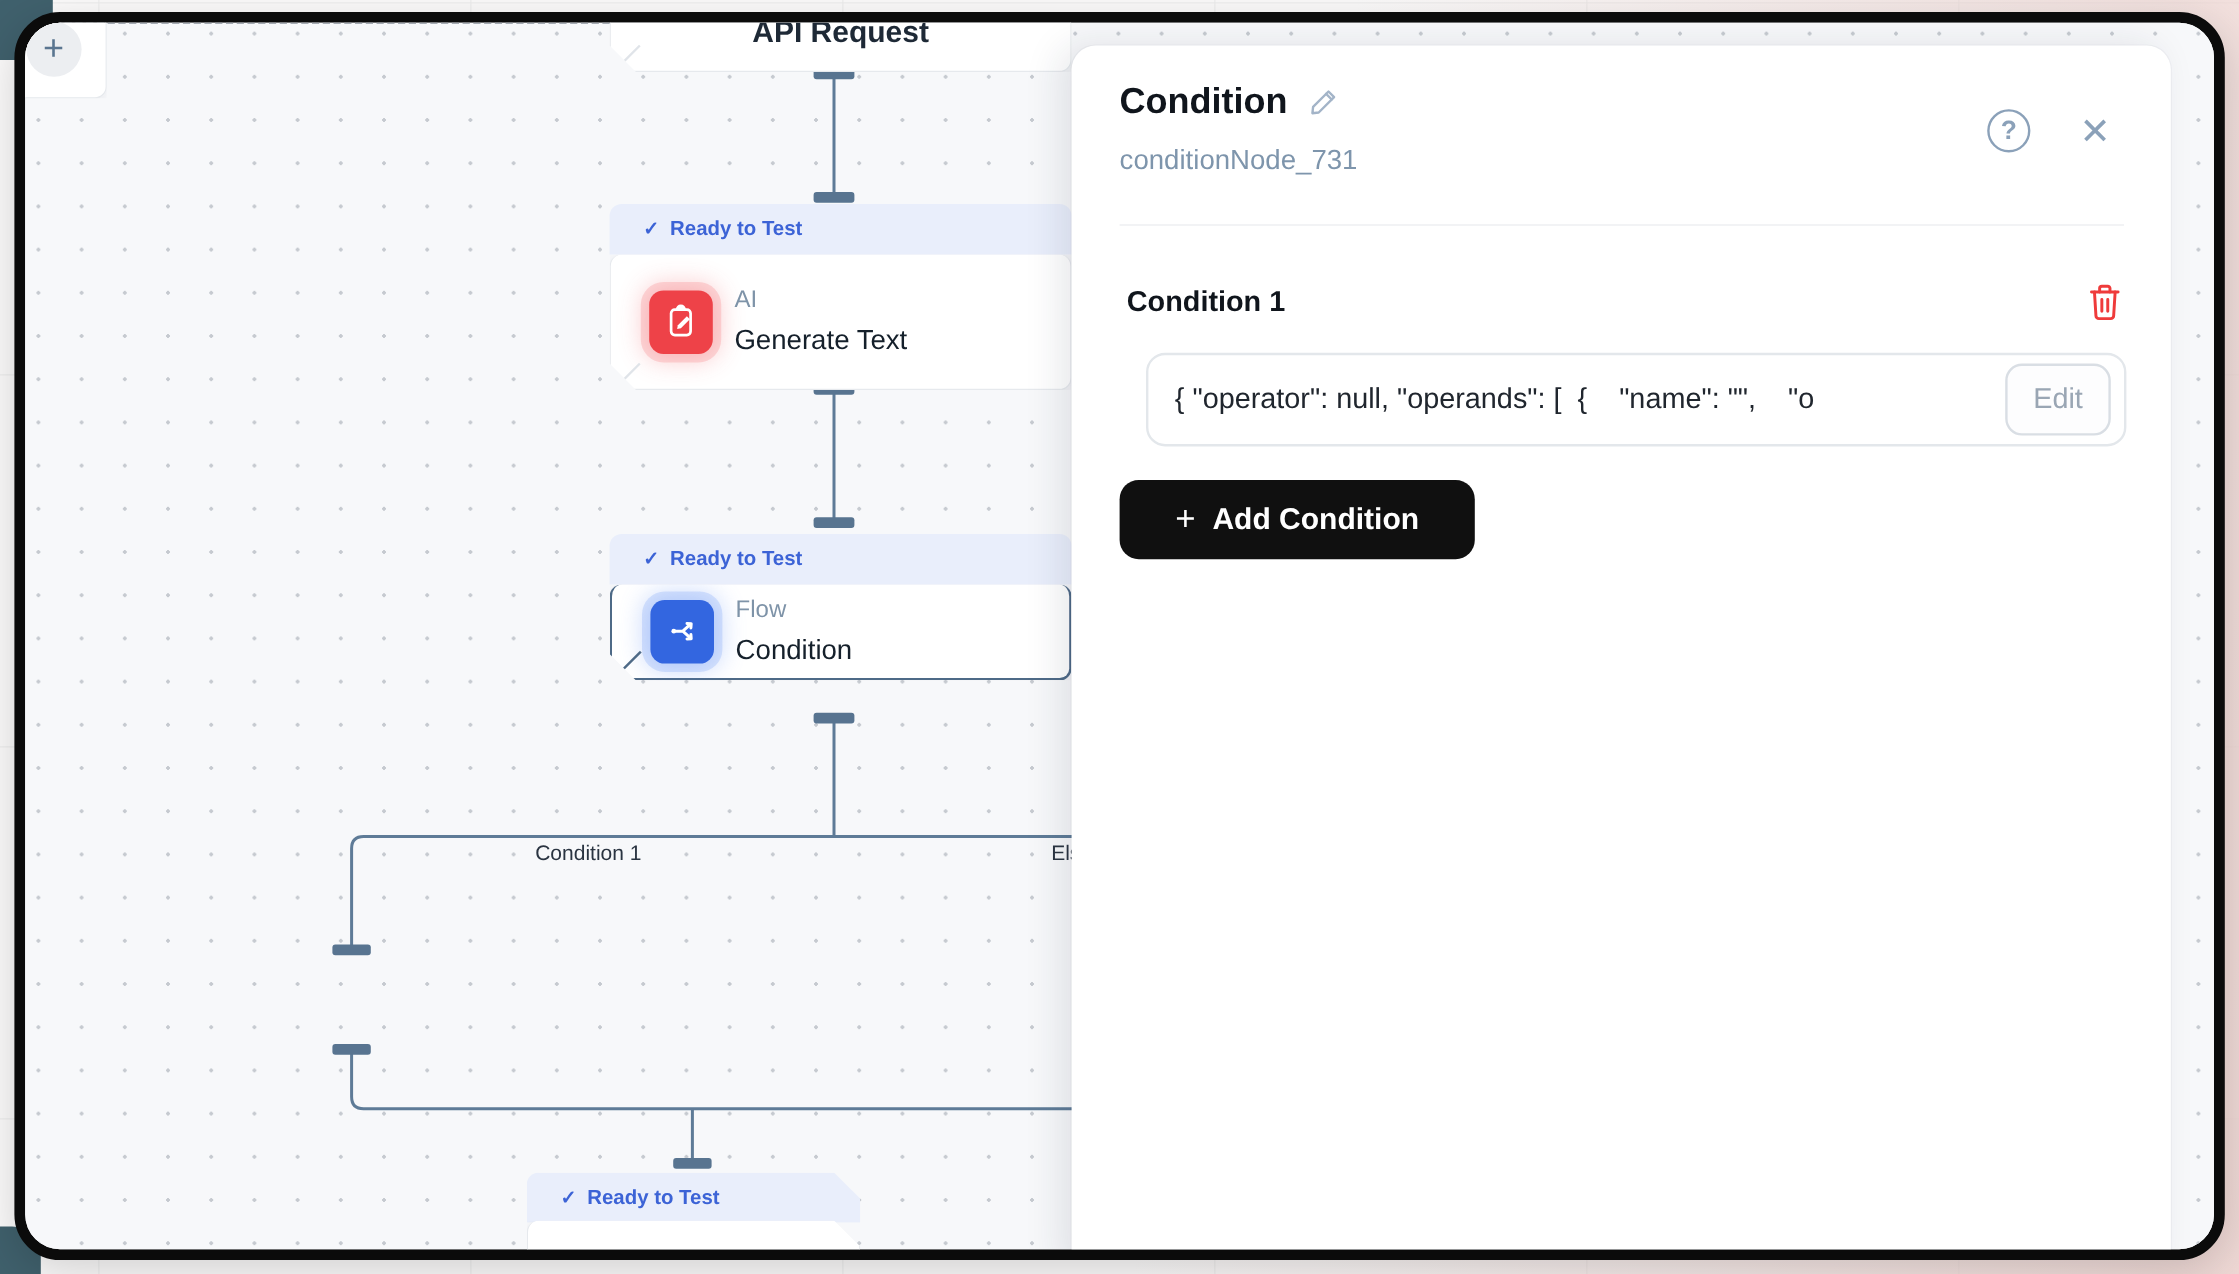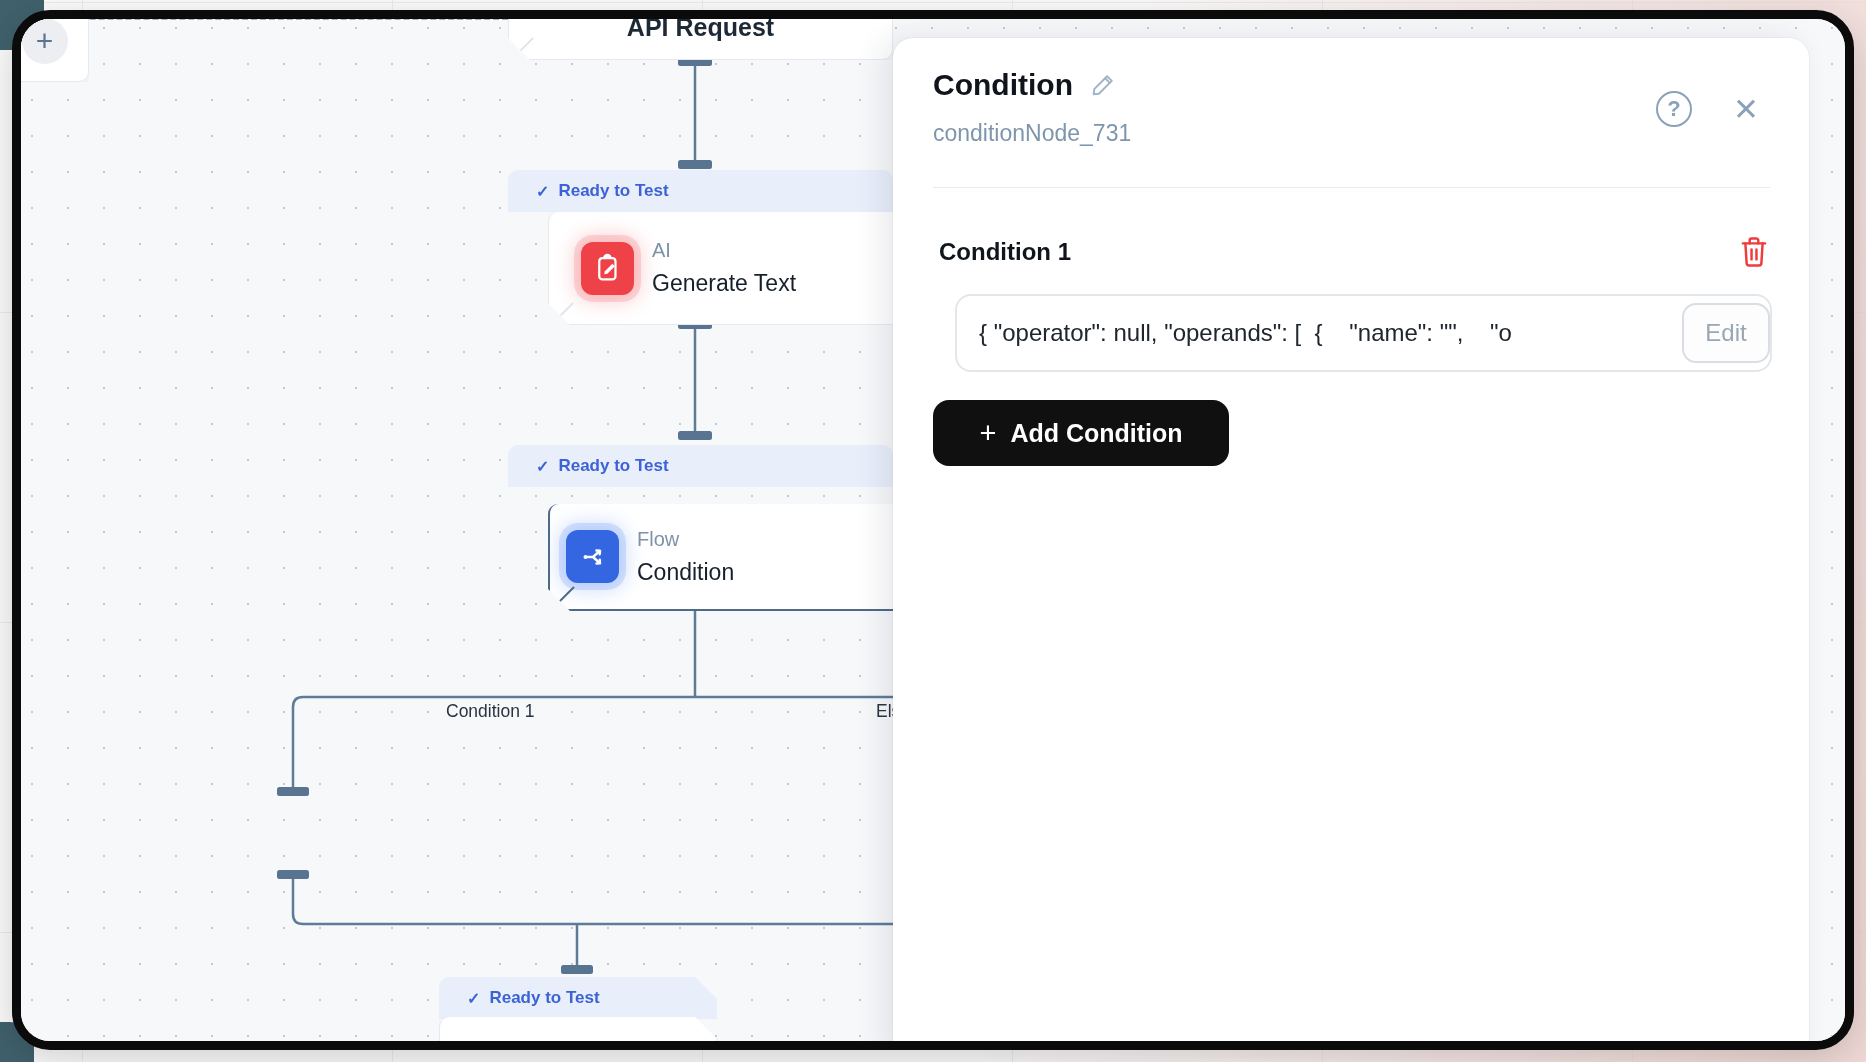--- a/index.html
+++ b/index.html
@@ -52,24 +52,24 @@
 
   .badge { position:absolute; height:42px; background:#e9eefb;
     border-radius:10px 10px 0 0; display:flex; align-items:center;
     padding-left:28px; gap:9px; font-size:17px; font-weight:600; color:#3c63d6; }
   .badge .chk { font-size:16px; }
   .badge-1 { left:508px; top:170px; width:385px; }
   .badge-2 { left:508px; top:445px; width:385px; }
   .badge-3 { left:439px; top:977px; width:278px;
     clip-path:polygon(0 0, calc(100% - 22px) 0, 100% 22px, 100% 100%, 0 100%); }
 
-  .node-body { display:flex; align-items:center; padding-left:32px; gap:18px;margin-left:40px; }
+  .node-body { display:flex; align-items:center; padding-left:32px; gap:18px; }
   .node-generate { left:508px; top:212px; width:385px; height:113px; border-top:none; }
-  .node-condition { left:508px; top:504px; width:385px; height:107px;
-    border:2px solid #4e6a87; border-top:none;padding-left:16px; }
+  .node-condition { left:508px; top:487px; width:385px; height:80px;
+    border:2px solid #4e6a87; border-top:none; }
   .node-condition .diag { background:#4e6a87; height:2px; }
   .node-end { left:439px; top:1017px; width:278px; height:40px; border-top:none; }
 
   .node-icon { width:53px; height:53px; border-radius:12px; display:flex;
     align-items:center; justify-content:center; flex:0 0 auto; }
   .icon-red { background:#ee4248;
     box-shadow:0 0 0 7px rgba(242,75,82,.18), 0 0 20px 6px rgba(242,75,82,.28); }
   .icon-blue { background:#3366e0;
     box-shadow:0 0 0 7px rgba(90,140,245,.20), 0 0 20px 6px rgba(90,140,245,.33); }
   .node-text .cat { font-size:20px; color:#7e93a8; margin-bottom:8px; }
@@ -104,21 +104,21 @@
     justify-content:center; cursor:pointer; }
   .p-divider { position:absolute; left:40px; top:149px; width:837px; height:1px;
     background:#e9ebee; }
   .p-cond-title { position:absolute; left:46px; top:200px; font-size:24px;
     font-weight:600; color:#10151c; }
   .p-trash { position:absolute; left:846px; top:198px; cursor:pointer; }
   .p-field { position:absolute; left:62px; top:256px; width:817px; height:78px;
     background:#fff; border:2px solid #e3e7eb; border-radius:16px; overflow:hidden; }
   .p-field .json { position:absolute; left:22px; top:0; height:100%; display:flex;
     align-items:center; font-size:24px; color:#20262e; white-space:pre; }
-  .p-edit { position:absolute; right:0; top:7px; bottom:7px; width:88px;
+  .p-edit { position:absolute; right:11px; top:7px; bottom:7px; width:88px;
     background:#fdfdfe; border:2px solid #d9dee4; border-radius:14px;
     color:#9aa6b4; font-size:24px; display:flex; align-items:center;
     justify-content:center; cursor:pointer; }
   .p-add { position:absolute; left:40px; top:362px; width:296px; height:66px;
     background:#101010; border:none; border-radius:16px; color:#fff; font-size:25px;
     font-weight:700; font-family:inherit; display:flex; align-items:center;
     justify-content:center; gap:14px; cursor:pointer; }
   .p-add .plus { font-size:29px; font-weight:400; line-height:1; }
 </style>
 </head>

